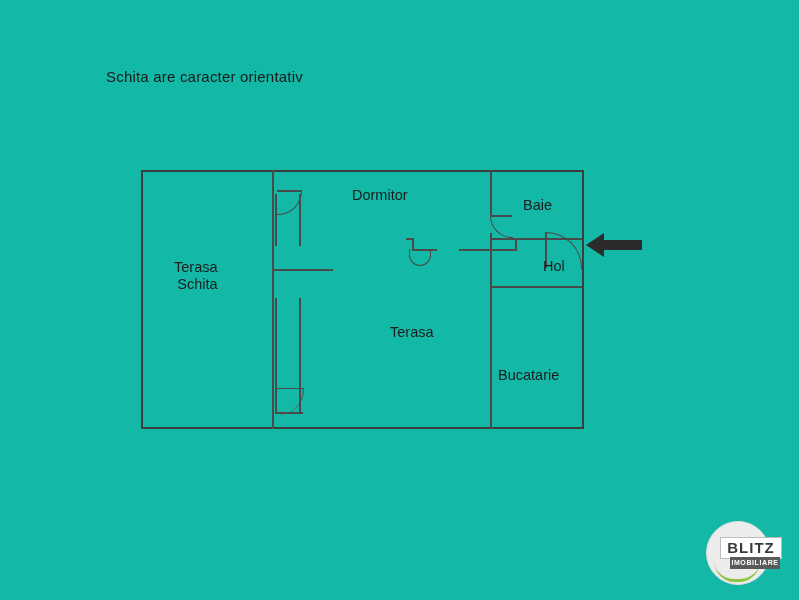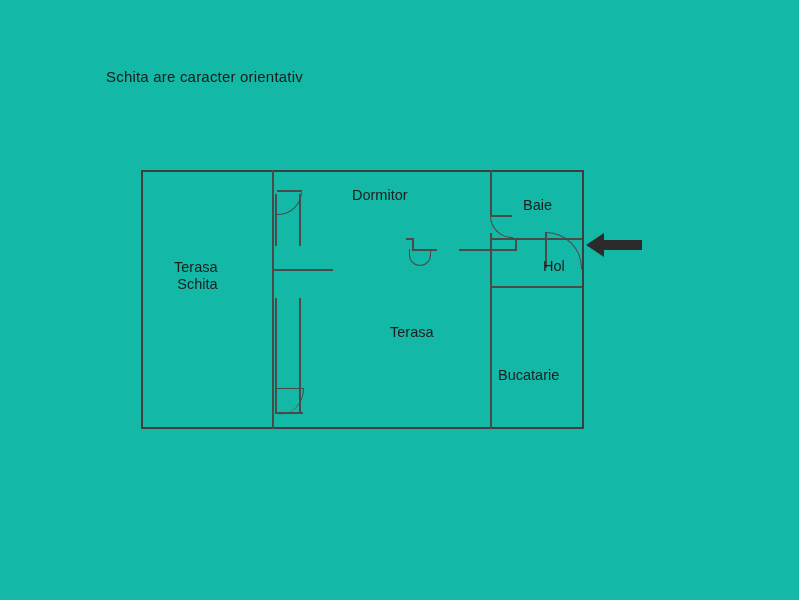--- a/index.html
+++ b/index.html
@@ -185,14 +185,20 @@
     <div class="roomlabel" style="left:402px; top:88px;">Hol</div>
     <div class="roomlabel" style="left:249px; top:154px;">Terasa</div>
     <div class="roomlabel" style="left:357px; top:164px;margin-top:33px;">Bucatarie</div>
 
   </div>
 
   <svg id="entry-arrow" viewBox="0 0 56 26" xmlns="http://www.w3.org/2000/svg">
     <polygon points="0,13 18,1 18,8 56,8 56,18 18,18 18,25" fill="#2b2b2b"></polygon>
   </svg>
 
+  <div id="logo">
+    <div class="logo-circle"></div>
+    <div class="logo-swoosh"></div>
+    <div class="logo-blitz">BLITZ</div>
+    <div class="logo-imob">IMOBILIARE</div>
+  </div>
 
 </div>
 
 </body></html>

